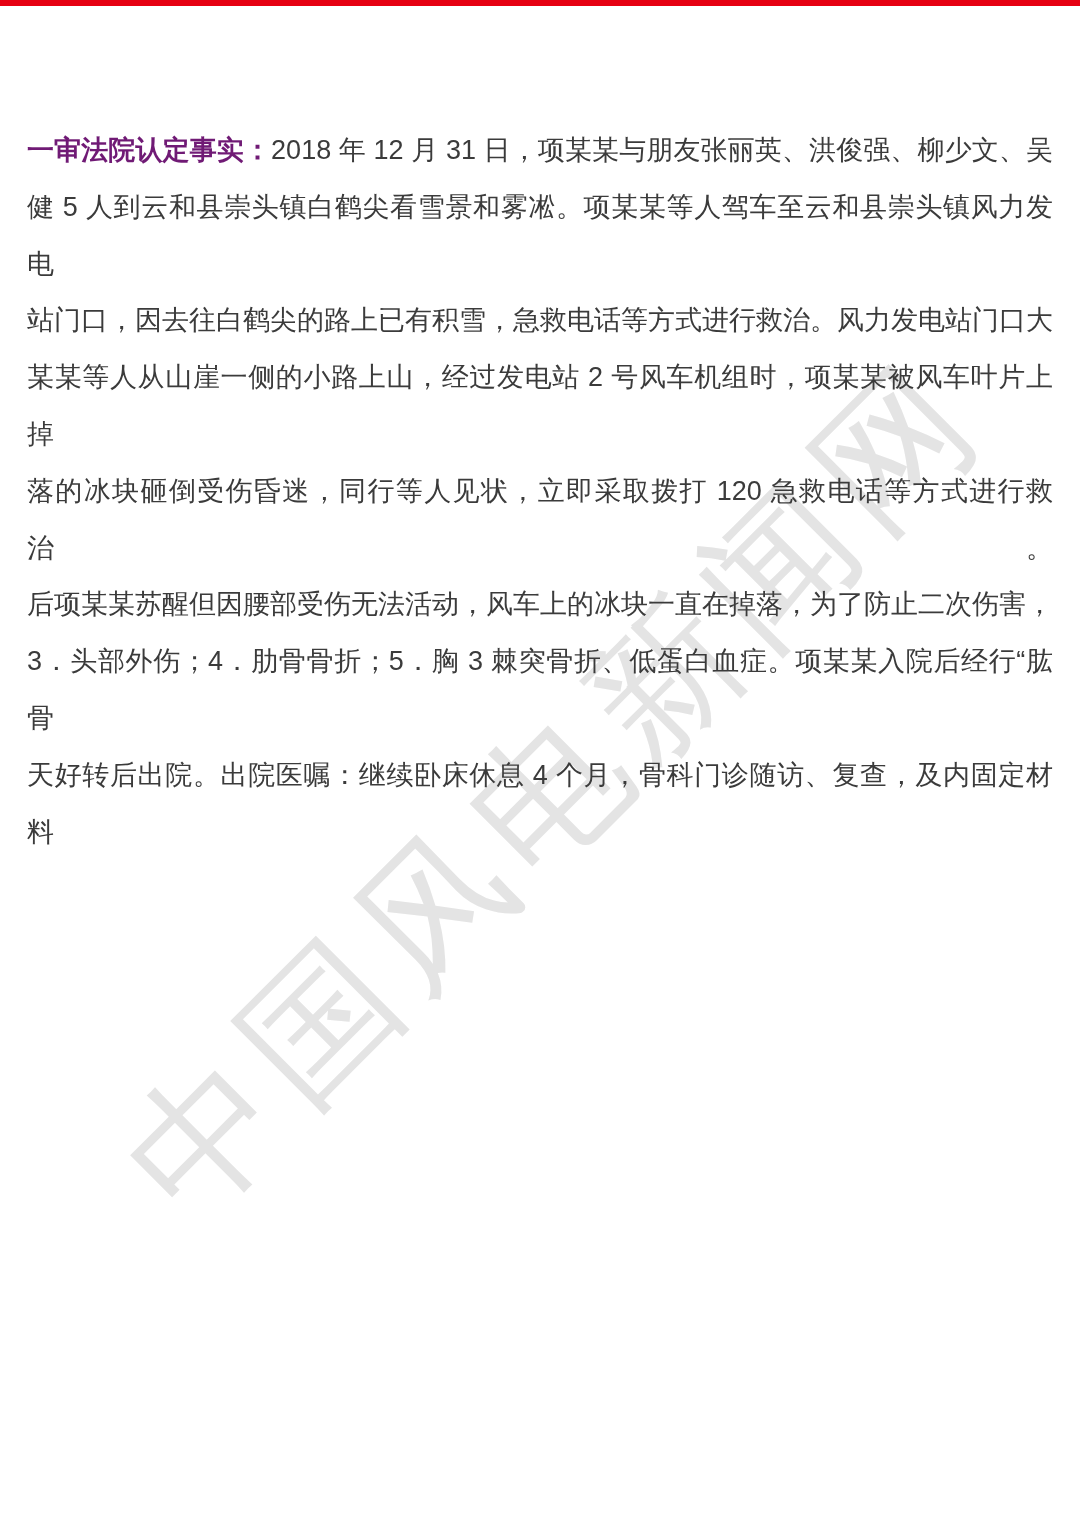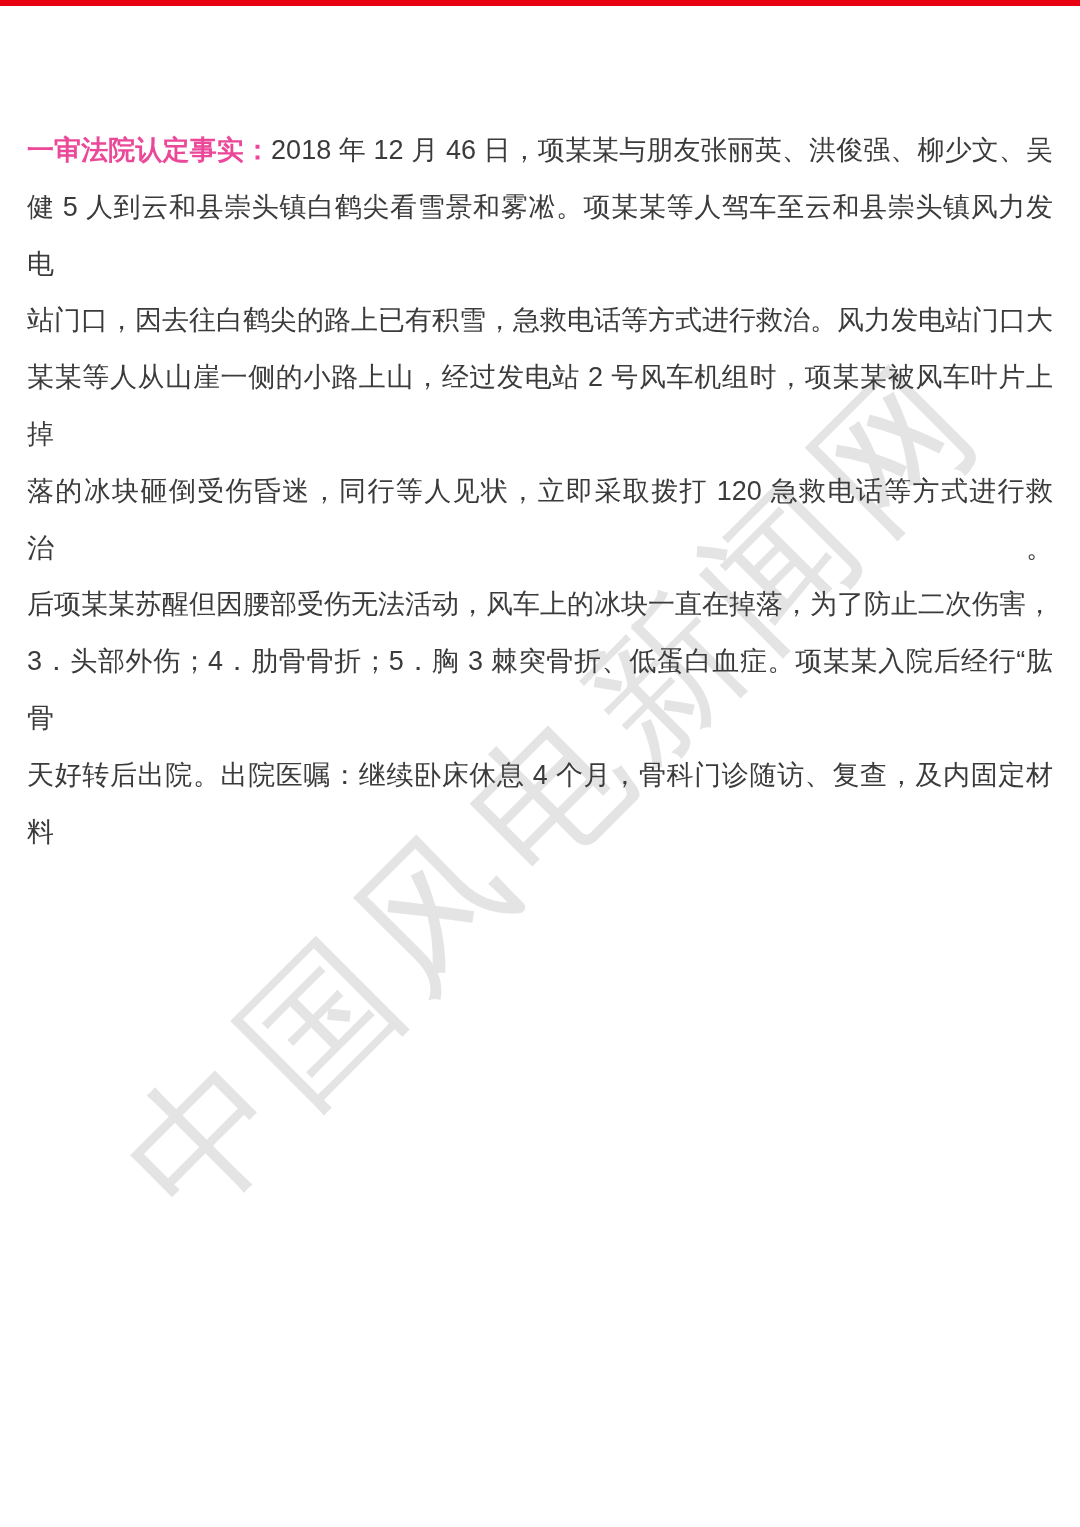--- a/index.html
+++ b/index.html
@@ -35,33 +35,33 @@
     line-height:56.8px;
     color:#3b3b3b;
   }
   .line{
     text-align:justify;
     text-align-last:justify;
     text-justify:inter-character;
     white-space:normal;
   }
   .heading{
-    color:#ec4899;
+    color:#701a75;
     font-weight:bold;
   }
 </style>
 </head>
 <body>
 
 <div class="top-bar"></div>
 
 <div class="watermark">中国风电新闻网</div>
 
 <div class="doc">
-  <div class="line"><span class="heading">一审法院认定事实：</span><span>2018 年 12 月 46 日，项某某与朋友张丽英、洪俊强、柳少文、吴</span></div>
+  <div class="line"><span class="heading">一审法院认定事实：</span><span>2018 年 12 月 31 日，项某某与朋友张丽英、洪俊强、柳少文、吴</span></div>
   <div class="line">健 5 人到云和县崇头镇白鹤尖看雪景和雾凇。项某某等人驾车至云和县崇头镇风力发电</div>
   <div class="line">站门口，因去往白鹤尖的路上已有积雪，急救电话等方式进行救治。风力发电站门口大</div>
   <div class="line">某某等人从山崖一侧的小路上山，经过发电站 2 号风车机组时，项某某被风车叶片上掉</div>
   <div class="line">落的冰块砸倒受伤昏迷，同行等人见状，立即采取拨打 120 急救电话等方式进行救治。</div>
   <div class="line">后项某某苏醒但因腰部受伤无法活动，风车上的冰块一直在掉落，为了防止二次伤害，</div>
   <div class="line">3．头部外伤；4．肋骨骨折；5．胸 3 棘突骨折、低蛋白血症。项某某入院后经行“肱骨</div>
   <div class="line">天好转后出院。出院医嘱：继续卧床休息 4 个月，骨科门诊随访、复查，及内固定材料</div>
 
 </div>
 

